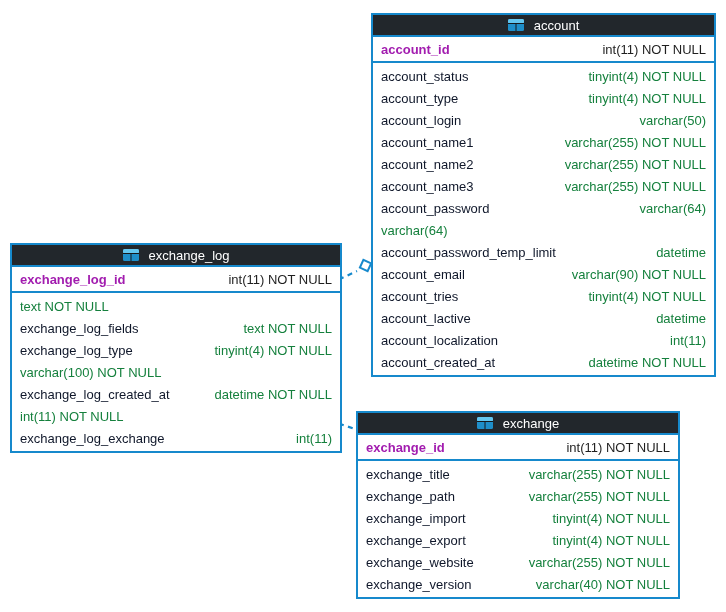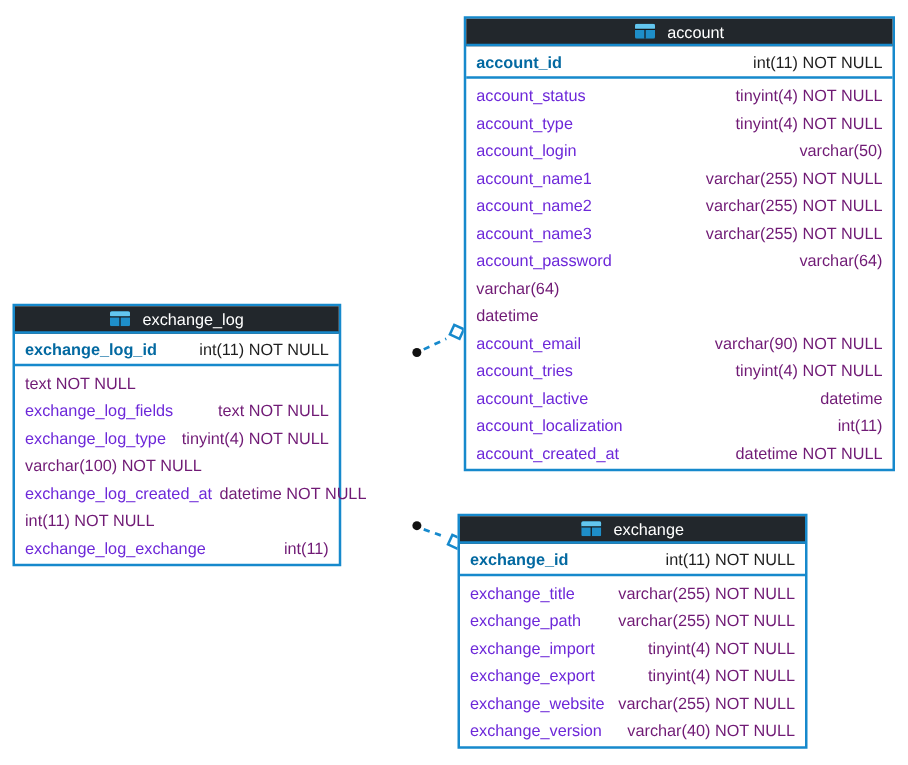--- a/index.html
+++ b/index.html
@@ -8,23 +8,23 @@
     font-family: "Liberation Sans", "DejaVu Sans", sans-serif;
     width: 726px; height: 612px; position: relative; overflow: hidden;
   }
   .canvas { position: absolute; inset: 0; width: 726px; height: 612px; background: #ffffff; }
 
   .db-table {
     position: absolute;
     border: 2px solid #1689cc;
     background: #ffffff;
   }
-  .tbl-exchange-log { left: 10px;  top: 243px; width: 263px; }
+  .tbl-exchange-log { left: 10px;  top: 243px; width: 332px; }
   .tbl-account      { left: 371px; top: 13px;  width: 345px; }
-  .tbl-exchange     { left: 366px; top: 411px; width: 280px; }
+  .tbl-exchange     { left: 356px; top: 411px; width: 324px; }
 
   .tbl-header {
     height: 22px;
     background: #22272c;
     border-bottom: 2px solid #1689cc;
     color: #ffffff;
     display: flex; align-items: center; justify-content: center;
     gap: 10px;
     font-size: 13px;
   }
@@ -33,33 +33,33 @@
   .pk-section {
     border-bottom: 2px solid #1689cc;
     padding: 1px 0;
   }
   .pk-row {
     height: 22px;
     display: flex; align-items: center; justify-content: space-between;
     padding: 0 8px;
     font-size: 13px;
   }
-  .pk-row .cname { font-weight: bold; color: #0369a1; }
+  .pk-row .cname { font-weight: bold; color: #a21caf; }
   .pk-row .ctype { color: #1f1f1f; }
 
   .rows-section { padding: 2px 0; }
   .row {
     height: 22px;
     display: flex; align-items: center; justify-content: space-between;
     padding: 0 8px;
     font-size: 13px;
     gap: 6px;
   }
-  .row .cname { color: #6d28d9; white-space: nowrap; }
-  .row .ctype { color: #701a75; white-space: nowrap; }
+  .row .cname { color: #0f172a; white-space: nowrap; }
+  .row .ctype { color: #15803d; white-space: nowrap; }
 
   .rel-layer { position: absolute; inset: 0; width: 726px; height: 612px; pointer-events: none; }
   .rel-layer .hit { pointer-events: auto; }
 </style>
 </head>
 <body>
 
 <div class="canvas">
 
   <svg class="rel-layer" viewBox="0 0 726 612" xmlns="http://www.w3.org/2000/svg">
@@ -162,20 +162,21 @@
           <span class="ctype">varchar(255) NOT NULL</span>
         </div>
         <div class="row">
           <span class="cname">account_password</span>
           <span class="ctype">varchar(64)</span>
         </div>
         <div class="row">
           <span class="ctype">varchar(64)</span>
         </div>
         <div class="row">
+          <span class="cname">account_password_temp_limit</span>
           <span class="ctype">datetime</span>
         </div>
         <div class="row">
           <span class="cname">account_email</span>
           <span class="ctype">varchar(90) NOT NULL</span>
         </div>
         <div class="row">
           <span class="cname">account_tries</span>
           <span class="ctype">tinyint(4) NOT NULL</span>
         </div>

